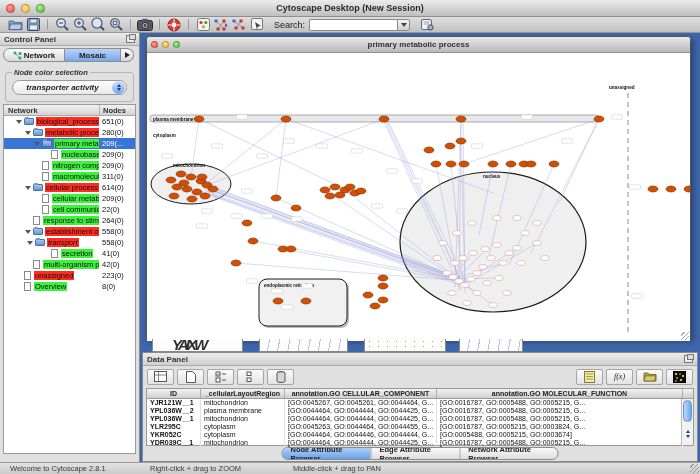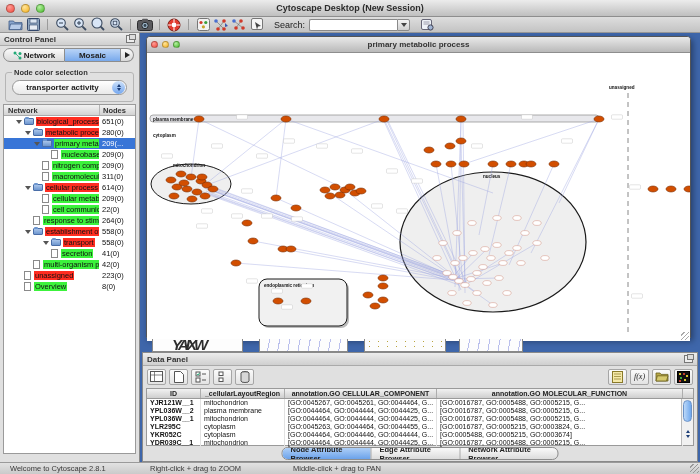--- a/index.html
+++ b/index.html
@@ -42,21 +42,21 @@
     background:#eee;position:relative;}
   .panel-hd .float-ic:before{content:"";position:absolute;right:-2px;top:-2px;width:5px;height:4px;border:1px solid #777;background:#ddd;}
   #cp-tabs{height:18px;display:flex;align-items:center;padding:2px 3px;}
   .cp-tab{height:14px;display:flex;align-items:center;justify-content:center;gap:2px;
     font-size:8px;font-weight:bold;color:#222;border:1px solid #8d8d8d;background:linear-gradient(#fafafa,#d9d9d9);}
   .cp-tab.first{border-radius:7px 0 0 7px;width:62px;}
   .cp-tab.sel{background:linear-gradient(#b9d4f7,#78a9ec);width:56px;border-left:none;}
   #cp-tab-more{width:13px;height:14px;border:1px solid #8d8d8d;border-left:none;border-radius:0 7px 7px 0;
     background:linear-gradient(#fafafa,#d9d9d9);display:flex;align-items:center;justify-content:center;}
   .arr-rt{width:0;height:0;border-top:3.5px solid transparent;border-bottom:3.5px solid transparent;border-left:5px solid #222;}
-  #cp-fieldset{margin:4px 5px 0 5px;border:1px solid #b5b5b5;border-radius:3px;padding:3px 6px 6px 6px;position:relative;}
+  #cp-fieldset{margin:4px 5px 0 5px;border:1px solid #b5b5b5;border-radius:3px;padding:3px 6px 6px 6px;position:relative;font-style:italic;}
   #cp-fieldset legend{font-size:7.5px;font-weight:bold;color:#333;padding:0 2px;}
   #cp-combo{height:15px;border:1px solid #999;border-radius:8px;background:linear-gradient(#ffffff,#e9e9e9);
     display:flex;align-items:center;position:relative;}
   #cp-combo .cv{flex:1;text-align:center;font-size:8px;font-weight:bold;color:#222;}
   #cp-combo .stepper{width:13px;height:13px;margin-right:1px;border-radius:7px;
     background:linear-gradient(#cfe2fa,#74a7ef);display:flex;flex-direction:column;align-items:center;justify-content:center;gap:1px;}
   .tri-up{width:0;height:0;border-left:2.5px solid transparent;border-right:2.5px solid transparent;border-bottom:3px solid #1c3e77;}
   .tri-dn{width:0;height:0;border-left:2.5px solid transparent;border-right:2.5px solid transparent;border-top:3px solid #1c3e77;}
   #cp-check-row{display:flex;align-items:center;gap:4px;margin:6px 0 0 10px;}
   #cp-checkbox{width:10px;height:10px;border-radius:2px;border:1px solid #3668b5;
@@ -109,21 +109,21 @@
   .seg.curves:before{content:"";position:absolute;inset:0;
     background:repeating-linear-gradient(100deg,transparent 0 9px,rgba(120,130,220,.5) 9px 10px);}
   .seg.dots{background:#fdfdfd;}
   .seg.dots:before{content:"";position:absolute;inset:0;
     background-image:radial-gradient(circle,#b9a33c 0.8px,transparent 1px);background-size:9px 5px;}
 
   
   #datapanel{position:absolute;left:2px;top:319px;width:556px;height:110px;
     background:#e0e0e0;border:1px solid #8a8a8a;}
   #dp-toolbar{height:21px;display:flex;align-items:center;padding:0 4px;gap:3px;}
-  .dp-btn{width:19px;height:16px;border:1px solid #a6a6a6;border-radius:2px;
+  .dp-btn{width:27px;height:16px;border:1px solid #a6a6a6;border-radius:2px;
     background:linear-gradient(#fbfbfb,#e3e3e3);display:flex;align-items:center;justify-content:center;}
   .dp-spacer{flex:1;}
   #dp-table{position:absolute;left:3px;right:3px;top:35px;height:58px;background:#fff;border:1px solid #9a9a9a;}
   #dp-thead{display:flex;height:10px;background:linear-gradient(#f2f2f2,#cfcfcf);border-bottom:1px solid #9a9a9a;}
   #dp-thead .th{font-size:7px;font-weight:bold;color:#222;text-align:center;
     border-right:1px solid #adadad;overflow:hidden;white-space:nowrap;line-height:10px;}
   .dp-row{display:flex;height:8px;}
   .dp-row .td{font-size:7px;color:#111;padding-left:3px;border-right:1px solid #e2e2e2;
     overflow:hidden;white-space:nowrap;line-height:8px;}
   .dp-row .td.c0{font-weight:bold;}
@@ -389,21 +389,21 @@
         </div>
         <div class="tree-row">
           <span class="tr-left" style="padding-left: 20px;">
             <span class="tree-tri"></span>
             <span class="ic-folder"></span>
             <span class="lbl red">establishment of lo</span>
           </span>
           <span class="cnt">558(0)</span>
         </div>
         <div class="tree-row">
-          <span class="tr-left" style="padding-left: 38px;">
+          <span class="tr-left" style="padding-left: 22px; font-style: italic;">
             <span class="tree-tri"></span>
             <span class="ic-folder"></span>
             <span class="lbl red">transport</span>
           </span>
           <span class="cnt">558(0)</span>
         </div>
         <div class="tree-row">
           <span class="tr-left" style="padding-left: 46px;">
             <span class="ic-page"></span>
             <span class="lbl green">secretion</span>

